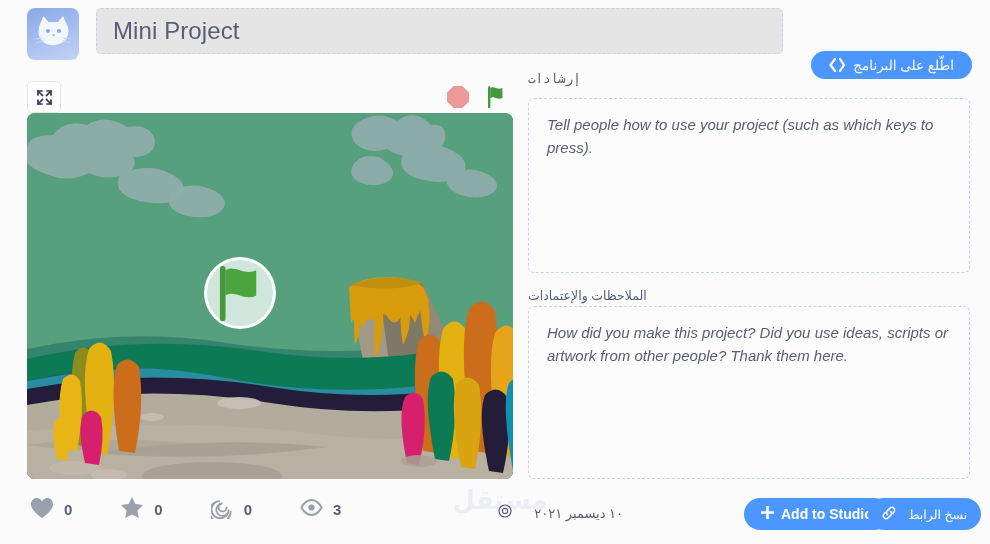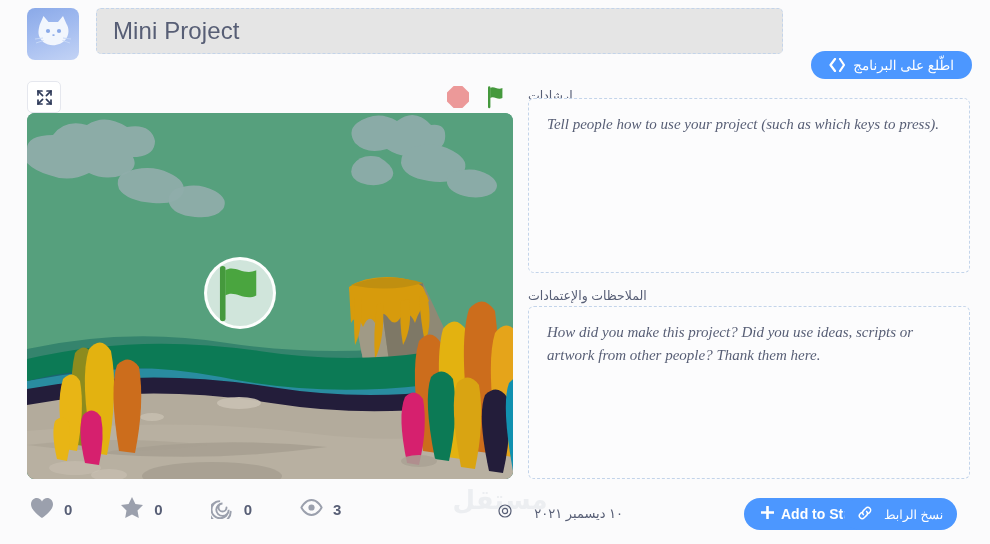--- a/index.html
+++ b/index.html
@@ -171,32 +171,31 @@
     letter-spacing: 0.5px;
   }
 
   
   .section-label {
     position: absolute;
     font-size: 12.5px;
     color: #575e75;
     direction: rtl;
   }
-  .lbl-instructions { left: 528px; top: 88px; }
+  .lbl-instructions { left: 528px; top: 71px; font-family: Liberation Mono, monospace; }
   .lbl-credits { left: 528px; top: 288px; }
 
   .desc-box {
     position: absolute;
     left: 528px;
     width: 442px;
     border: 1px dashed #c3d4ea;
     border-radius: 6px;
     background: #fcfcfd;
     padding: 14px 18px;
-    font-family: Liberation Serif, serif;
   }
   .box-instructions { top: 98px; height: 175px; }
   .box-credits { top: 306px; height: 173px; }
   .desc-text {
     font-size: 15px;
     font-style: italic;
     color: #575e75;
     line-height: 1.55;
     margin: 0;
   }
@@ -227,21 +226,21 @@
     font-weight: bold;
     display: flex;
     align-items: center;
     gap: 7px;
     padding: 0 17px;
     cursor: pointer;
   }
 
   .copy-btn {
     position: absolute;
-    left: 844px; top: 498px;
+    left: 868px; top: 498px;
     height: 32px;
     background: #4c97ff;
     border: none;
     border-radius: 16px;
     color: #fff;
     font-size: 12.5px;
     display: flex;
     align-items: center;
     gap: 12px;
     padding: 0 14px;

